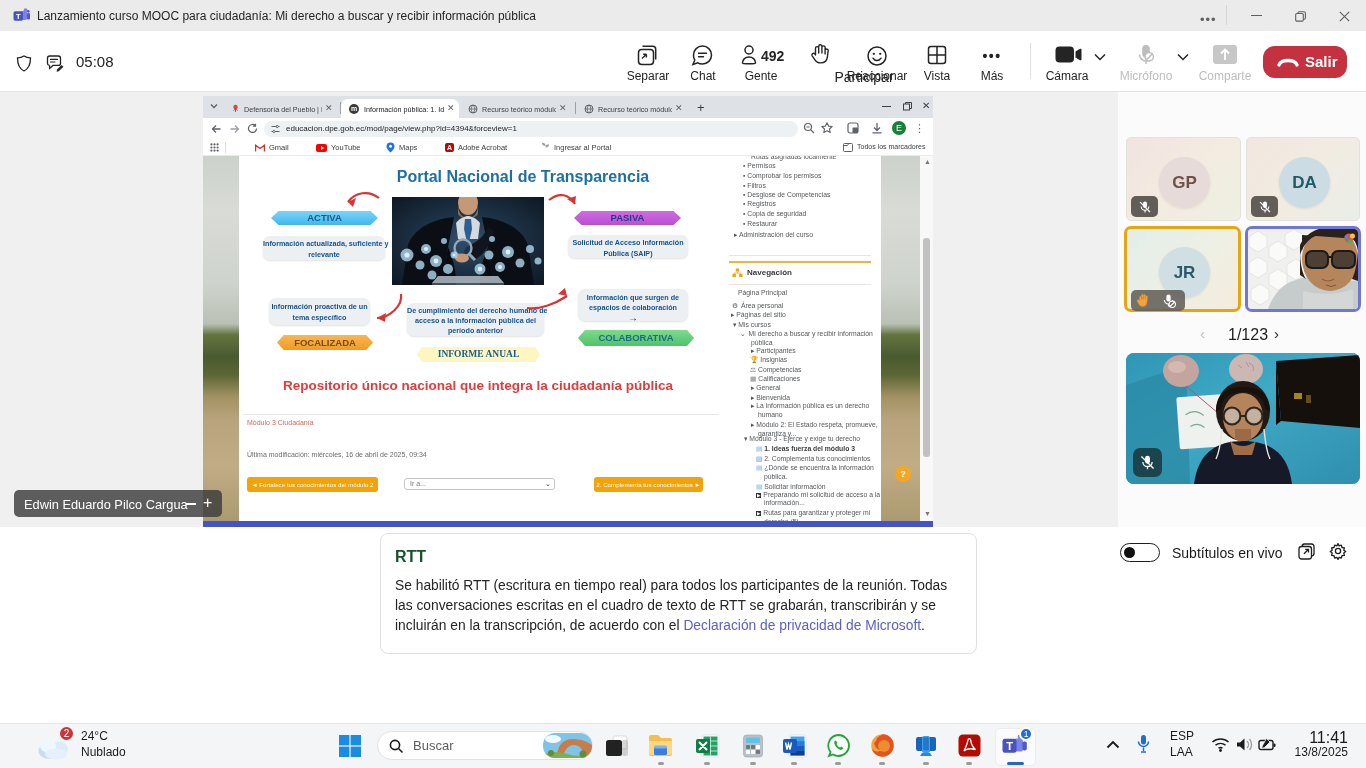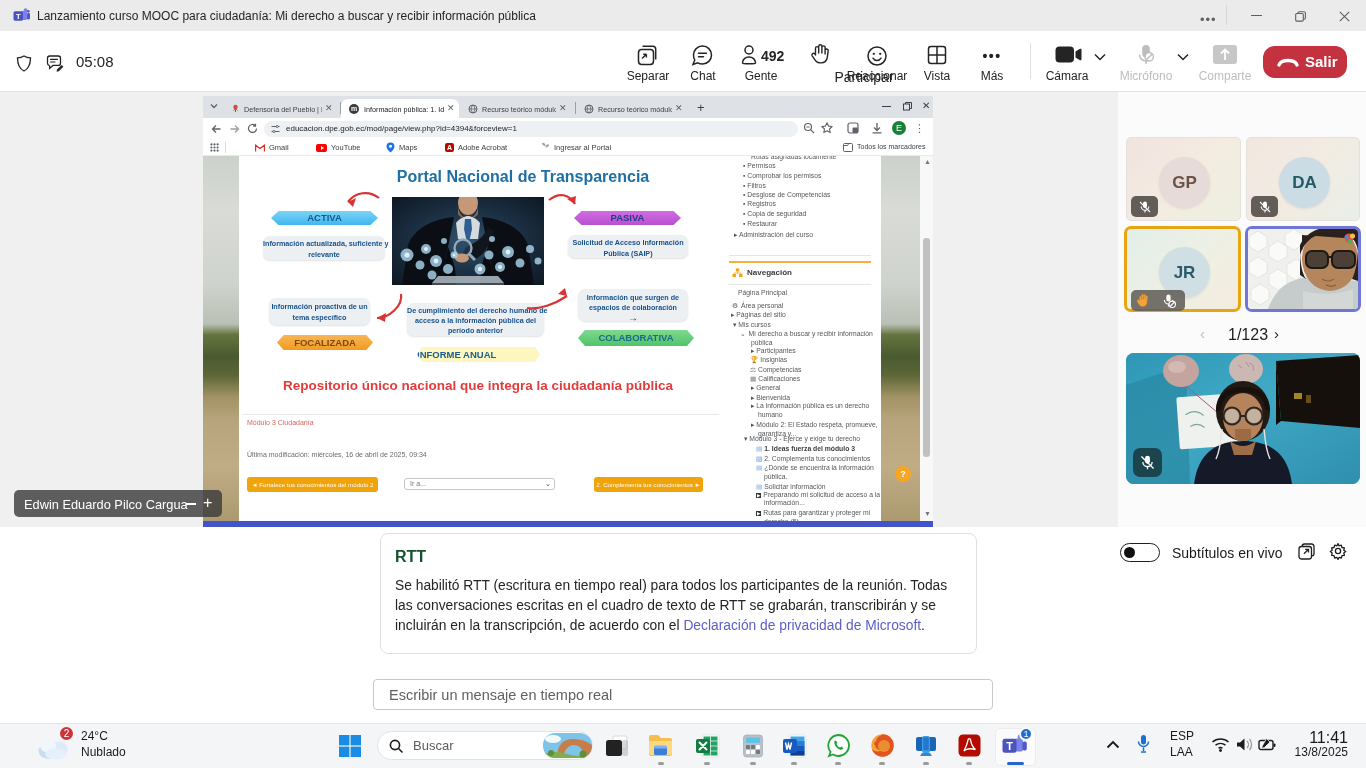--- a/index.html
+++ b/index.html
@@ -335,21 +335,21 @@
       <div class="abs" style="left:68px;top:55px;width:107px;height:14px;background:linear-gradient(180deg,#7dd3f7,#3eb7ee);clip-path:polygon(7% 0,93% 0,100% 50%,93% 100%,7% 100%,0 50%);text-align:center;font-size:9.5px;font-weight:bold;color:#155a8f;line-height:14px;">ACTIVA</div>
       <div class="abs" style="left:371px;top:55px;width:107px;height:14px;background:linear-gradient(180deg,#d06ce2,#b84fd0);clip-path:polygon(7% 0,93% 0,100% 50%,93% 100%,7% 100%,0 50%);text-align:center;font-size:9.5px;font-weight:bold;color:#263b88;line-height:14px;">PASIVA</div>
       <div class="abs" style="left:74px;top:179px;width:96px;height:15px;background:linear-gradient(180deg,#f8b654,#f29b22);clip-path:polygon(7% 0,93% 0,100% 50%,93% 100%,7% 100%,0 50%);text-align:center;font-size:9.5px;font-weight:bold;color:#7c4a10;line-height:15px;">FOCALIZADA</div>
       <div class="abs" style="left:375px;top:174px;width:116px;height:16px;background:linear-gradient(180deg,#7fd88f,#4fc468);clip-path:polygon(6% 0,94% 0,100% 50%,94% 100%,6% 100%,0 50%);text-align:center;font-size:9.5px;font-weight:bold;color:#1a6a8a;line-height:16px;">COLABORATIVA</div>
 
       <div class="abs" style="left:60px;top:80px;width:122px;height:24px;background:#edf0f3;border-radius:7px;box-shadow:0 1px 2px rgba(0,0,0,0.12);text-align:center;white-space:nowrap;font-size:7.2px;font-weight:bold;color:#17518c;line-height:11px;padding-top:2px;box-sizing:border-box;">Información actualizada, suficiente y<br>relevante</div>
       <div class="abs" style="left:365px;top:79px;width:120px;height:23px;background:#edf0f3;border-radius:7px;box-shadow:0 1px 2px rgba(0,0,0,0.12);text-align:center;white-space:nowrap;font-size:7.2px;font-weight:bold;color:#17518c;line-height:11px;padding-top:2px;box-sizing:border-box;">Solicitud de Acceso Información<br>Pública (SAIP)</div>
       <div class="abs" style="left:66px;top:142px;width:101px;height:27px;background:#edf0f3;border-radius:7px;box-shadow:0 1px 2px rgba(0,0,0,0.12);text-align:center;white-space:nowrap;font-size:7.2px;font-weight:bold;color:#17518c;line-height:11px;padding-top:3px;box-sizing:border-box;">Información proactiva de un<br>tema específico</div>
       <div class="abs" style="left:204px;top:147px;width:137px;height:33px;background:#edf0f3;border-radius:7px;box-shadow:0 1px 2px rgba(0,0,0,0.12);text-align:center;white-space:nowrap;font-size:7.2px;font-weight:bold;color:#17518c;line-height:10px;padding-top:3px;box-sizing:border-box;">De cumplimiento del derecho humano de<br>acceso a la información pública del<br>período anterior</div>
       <div class="abs" style="left:375px;top:133px;width:110px;height:32px;background:#edf0f3;border-radius:7px;box-shadow:0 1px 2px rgba(0,0,0,0.12);text-align:center;white-space:nowrap;font-size:7.2px;font-weight:bold;color:#17518c;line-height:10px;padding-top:4px;box-sizing:border-box;">Información que surgen de<br>espacios de colaboración<br><span style="color:#222;font-weight:normal;font-size:10px;">→</span></div>
-      <div class="abs" style="left:214px;top:191px;width:123px;height:15px;background:#fdf6c0;clip-path:polygon(4% 0,96% 0,100% 50%,96% 100%,4% 100%,0 50%);font-size:9.5px;font-weight:bold;color:#1a5d8f;line-height:15px;">INFORME ANUAL</div>
+      <div class="abs" style="left:214px;top:191px;width:123px;height:15px;background:#fdf6c0;clip-path:polygon(4% 0,96% 0,100% 50%,96% 100%,4% 100%,0 50%);text-align:center;font-size:9.5px;font-weight:bold;color:#1a5d8f;line-height:15px;font-family:Liberation Serif, serif;">INFORME ANUAL</div>
 
       <svg class="abs" style="left:130px;top:30px;" width="260" height="150" viewBox="0 0 260 150">
         <g fill="none" stroke="#d93434" stroke-width="2.2">
           <path d="M46 12 C36 4 22 6 15 16"></path>
           <path d="M216 14 C226 6 236 8 242 18"></path>
           <path d="M68 108 C70 120 56 132 44 132"></path>
           <path d="M194 122 C206 124 222 118 234 110"></path>
         </g>
         <g fill="#d93434">
           <path d="M15 16 l8 -4 -3 9 Z"></path>
@@ -587,23 +587,20 @@
   <rect x="1" y="3.5" width="12.5" height="12.5" rx="2.5" fill="none" stroke="#1f1f1f" stroke-width="1.3"></rect>
   <path d="M4.5 3.5 V3 a2 2 0 0 1 2-2 H14 a2 2 0 0 1 2 2 v7.5 a2 2 0 0 1-2 2 h-0.5" fill="none" stroke="#1f1f1f" stroke-width="1.3" opacity="0"></path>
   <path d="M6 10.8 L10.5 6.3 M7.2 6.3 h3.3 v3.3" fill="none" stroke="#1f1f1f" stroke-width="1.3"></path>
   <path d="M4.2 3.5 V3.2 a2.2 2.2 0 0 1 2.2-2.2 h7.2 a2.4 2.4 0 0 1 2.4 2.4 v7.2 a2.2 2.2 0 0 1-2.2 2.2 h-0.3" fill="none" stroke="#1f1f1f" stroke-width="1.3"></path>
 </svg>
 <svg class="abs" style="left:1329px;top:542px;" width="18" height="18" viewBox="0 0 18 18">
   <circle cx="9" cy="9" r="2.6" fill="none" stroke="#1f1f1f" stroke-width="1.3"></circle>
   <path d="M9 1.6 l1 2.2 2.3-0.6 0.7 2.3 2.4 0.4 -0.6 2.3 1.9 1.4 -1.9 1.4 0.6 2.3 -2.4 0.4 -0.7 2.3 -2.3-0.6 -1 2.2 -1-2.2 -2.3 0.6 -0.7-2.3 -2.4-0.4 0.6-2.3 -1.9-1.4 1.9-1.4 -0.6-2.3 2.4-0.4 0.7-2.3 2.3 0.6 Z" fill="none" stroke="#1f1f1f" stroke-width="1.3" stroke-linejoin="round"></path>
 </svg>
 
-<div class="abs" style="left:373px;top:679px;width:620px;height:31px;border:1px solid #c8c8c8;border-radius:4px;box-sizing:border-box;background:#fff;">
-  <div class="abs" style="left:15px;top:7px;font-size:14.5px;color:#616161;">Escribir un mensaje en tiempo real</div>
-</div>
 
 <div id="taskbar" class="abs" style="left:0;top:723px;width:1366px;height:45px;background:#f4f5f6;border-top:1px solid #e6e6e6;box-sizing:border-box;">
 
   <svg class="abs" style="left:36px;top:7px;" width="34" height="30" viewBox="0 0 34 30">
     <ellipse cx="14" cy="20" rx="11.5" ry="8" fill="#c8ddf2"></ellipse>
     <ellipse cx="23" cy="18" rx="9" ry="7.5" fill="#dcebf8"></ellipse>
     <ellipse cx="12" cy="15" rx="8" ry="6.5" fill="#eff6fc"></ellipse>
     <ellipse cx="20" cy="23" rx="11" ry="5.5" fill="#e6f0fa"></ellipse>
   </svg>
   <div class="abs" style="left:58px;top:1px;width:17px;height:17px;border-radius:50%;background:#d13438;border:2px solid #f4f5f6;box-sizing:border-box;color:#fff;font-size:10px;text-align:center;line-height:13px;">2</div>

